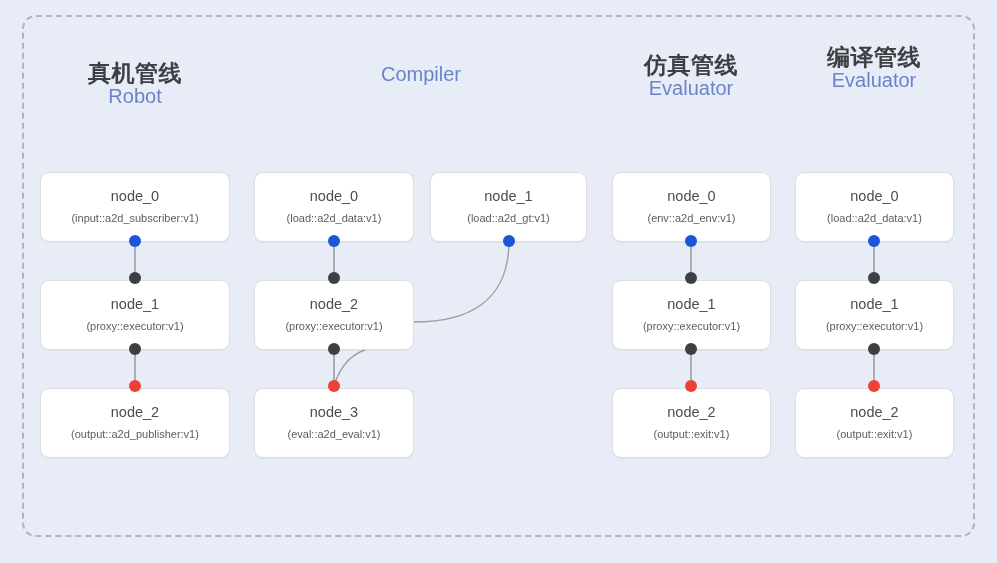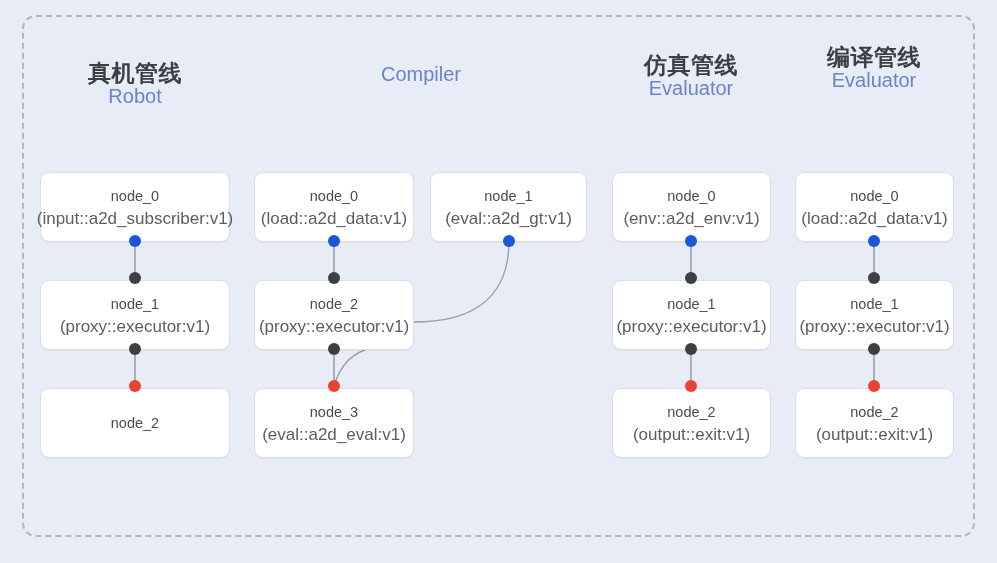--- a/index.html
+++ b/index.html
@@ -75,21 +75,21 @@
     align-items: center;
     justify-content: center;
     box-shadow: 0 1px 1px rgba(60,64,67,0.06);
   }
   .node .nid {
     font-size: 14.5px;
     color: #4a4d52;
     line-height: 20px;
   }
   .node .ntype {
-    font-size: 17px;
+    font-size: 11px;
     color: #5a5d62;
     line-height: 21px;
     margin-top: 2px;
     white-space: nowrap;
   }
 
   
   .port {
     position: absolute;
     border-radius: 50%;
@@ -149,32 +149,33 @@
 
   <div class="node" style="left:40px; top:280px; width:190px; height:70px;">
     <div class="nid">node_1</div>
     <div class="ntype">(proxy::executor:v1)</div>
   </div>
   <div class="port dark" style="left:129px; top:272px; width:12px; height:12px;"></div>
   <div class="port dark" style="left:129px; top:343px; width:12px; height:12px;"></div>
 
   <div class="node" style="left:40px; top:388px; width:190px; height:70px;">
     <div class="nid">node_2</div>
+    <div class="ntype">(output::a2d_publisher:v1)</div>
   </div>
   <div class="port red" style="left:129px; top:380px; width:12px; height:12px;"></div>
 
   <div class="node" style="left:254px; top:172px; width:160px; height:70px;">
     <div class="nid">node_0</div>
     <div class="ntype">(load::a2d_data:v1)</div>
   </div>
   <div class="port blue" style="left:328px; top:235px; width:12px; height:12px;"></div>
 
   <div class="node" style="left:430px; top:172px; width:157px; height:70px;">
     <div class="nid">node_1</div>
-    <div class="ntype">(eval::a2d_gt:v1)</div>
+    <div class="ntype">(load::a2d_gt:v1)</div>
   </div>
   <div class="port blue" style="left:503px; top:235px; width:12px; height:12px;"></div>
 
   <div class="node" style="left:254px; top:280px; width:160px; height:70px;">
     <div class="nid">node_2</div>
     <div class="ntype">(proxy::executor:v1)</div>
   </div>
   <div class="port dark" style="left:328px; top:272px; width:12px; height:12px;"></div>
   <div class="port dark" style="left:328px; top:343px; width:12px; height:12px;"></div>
 

